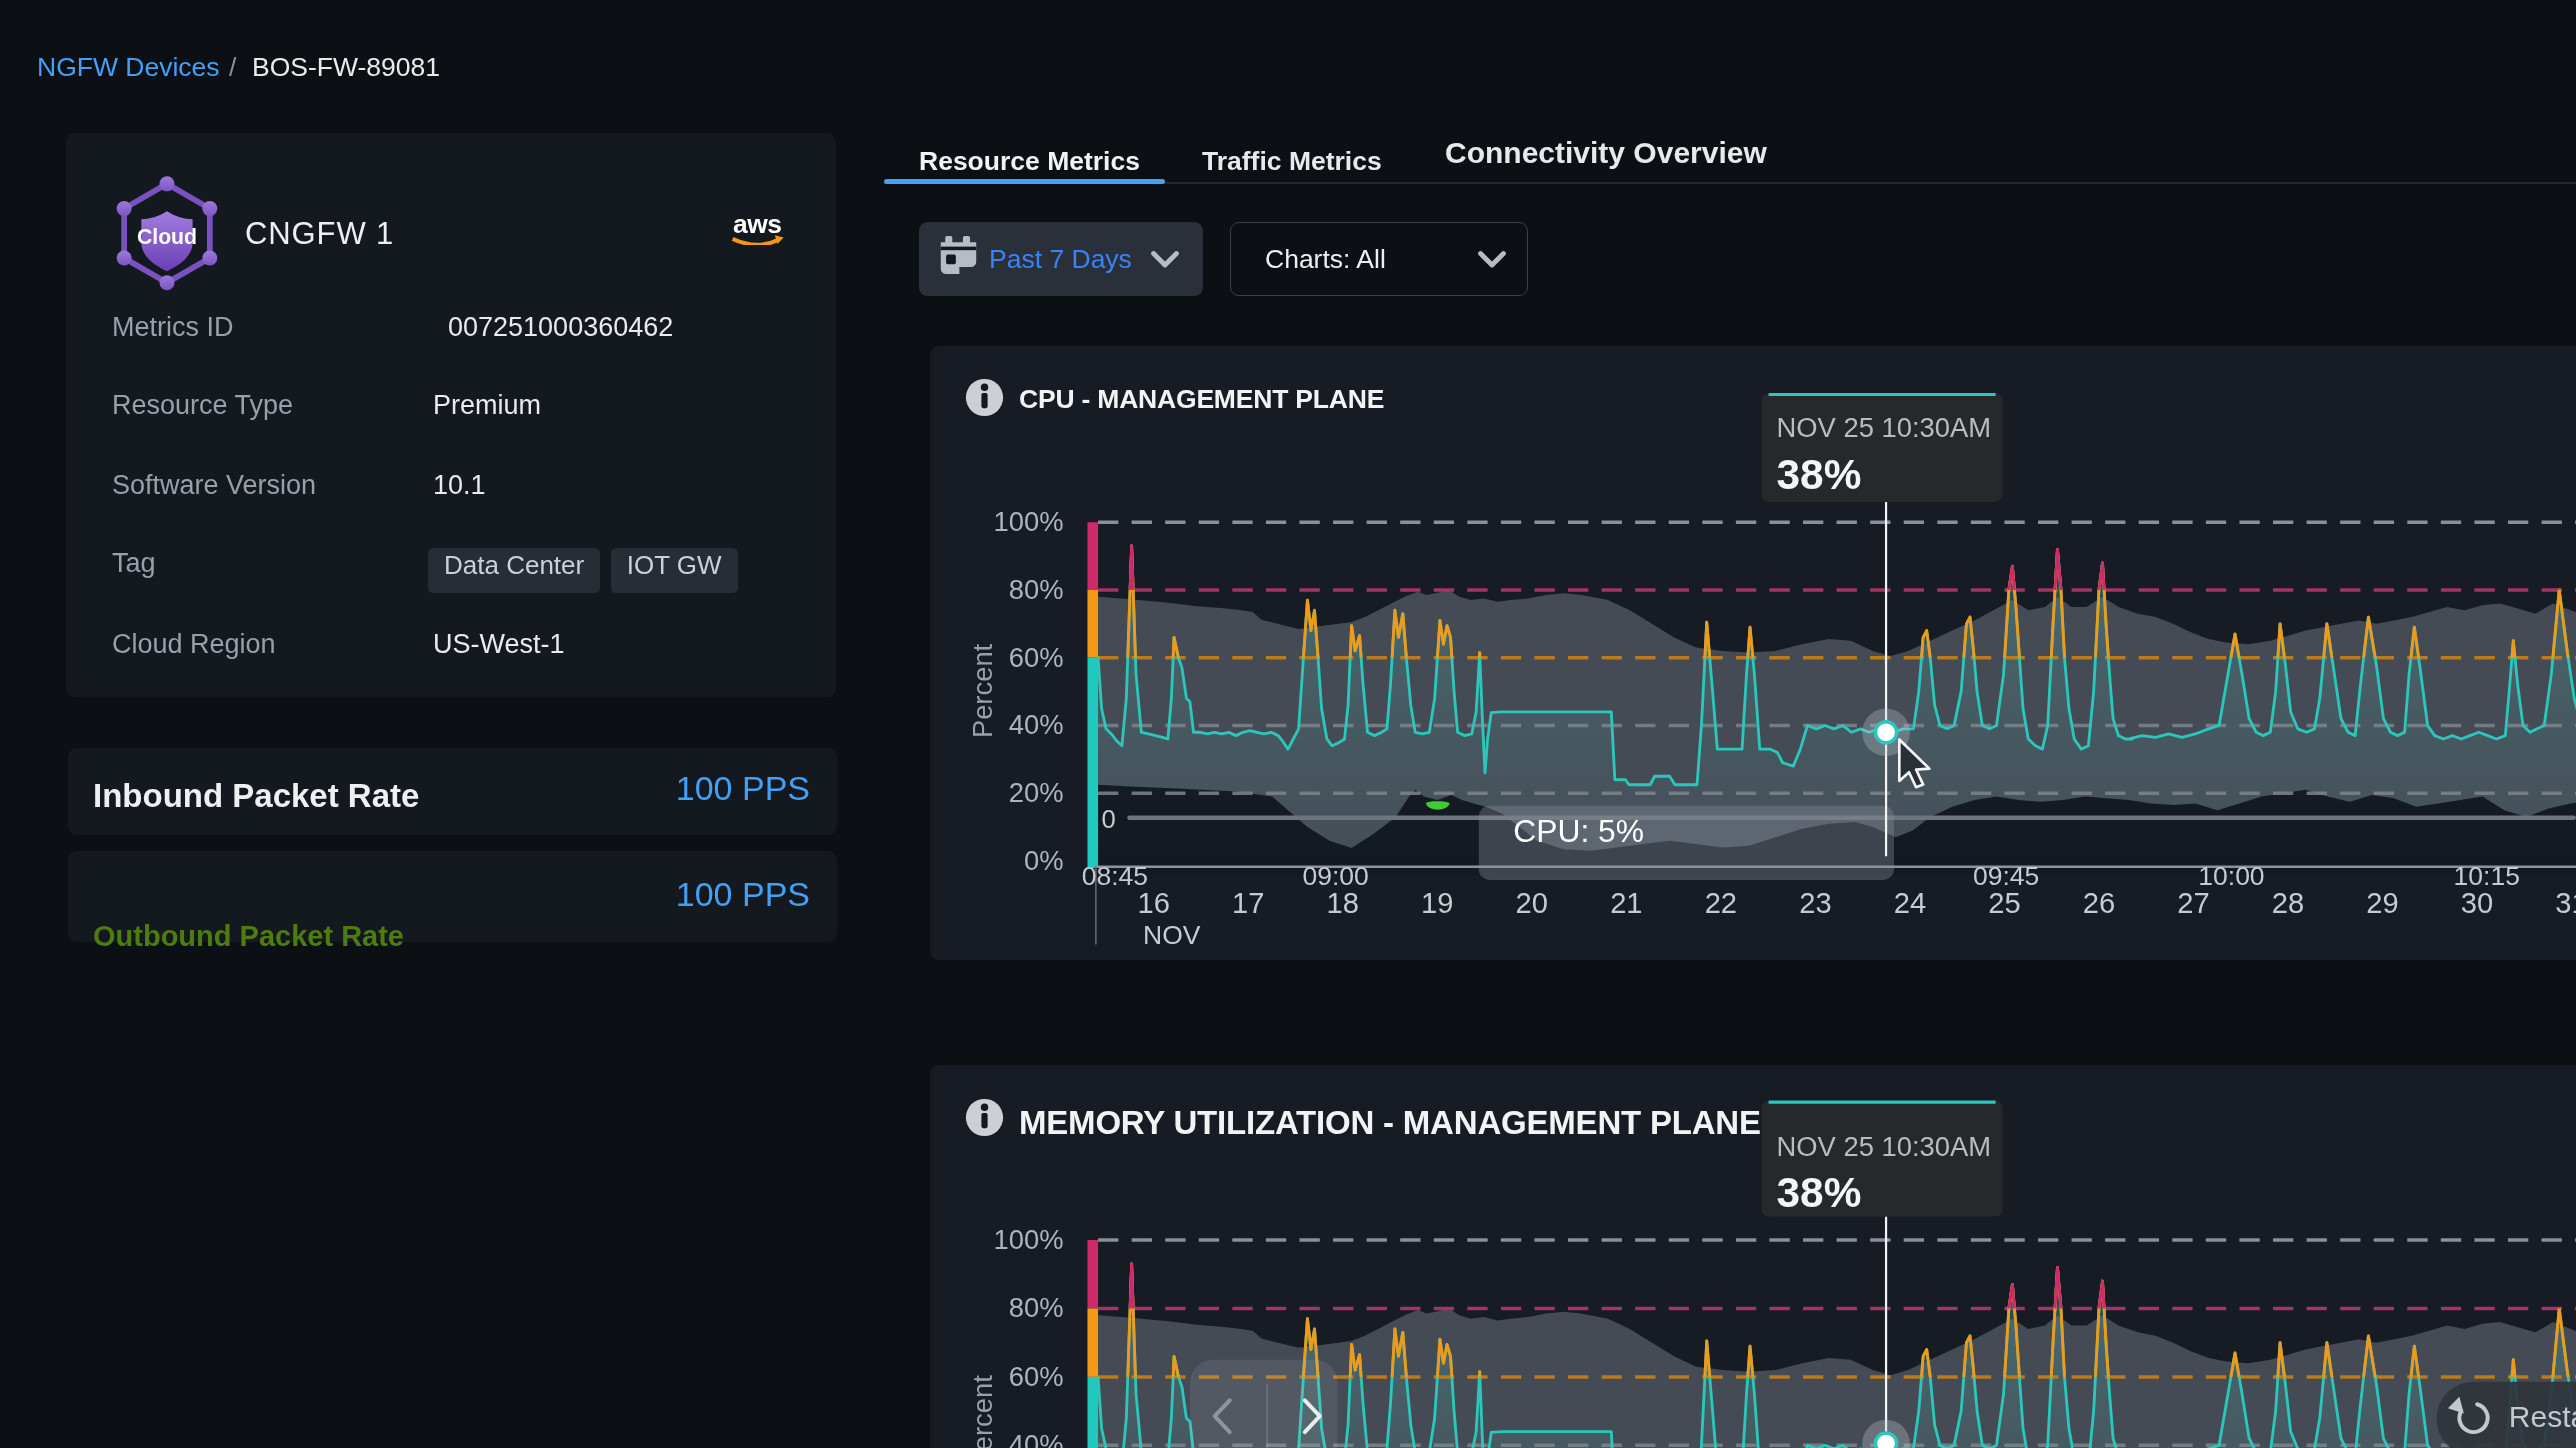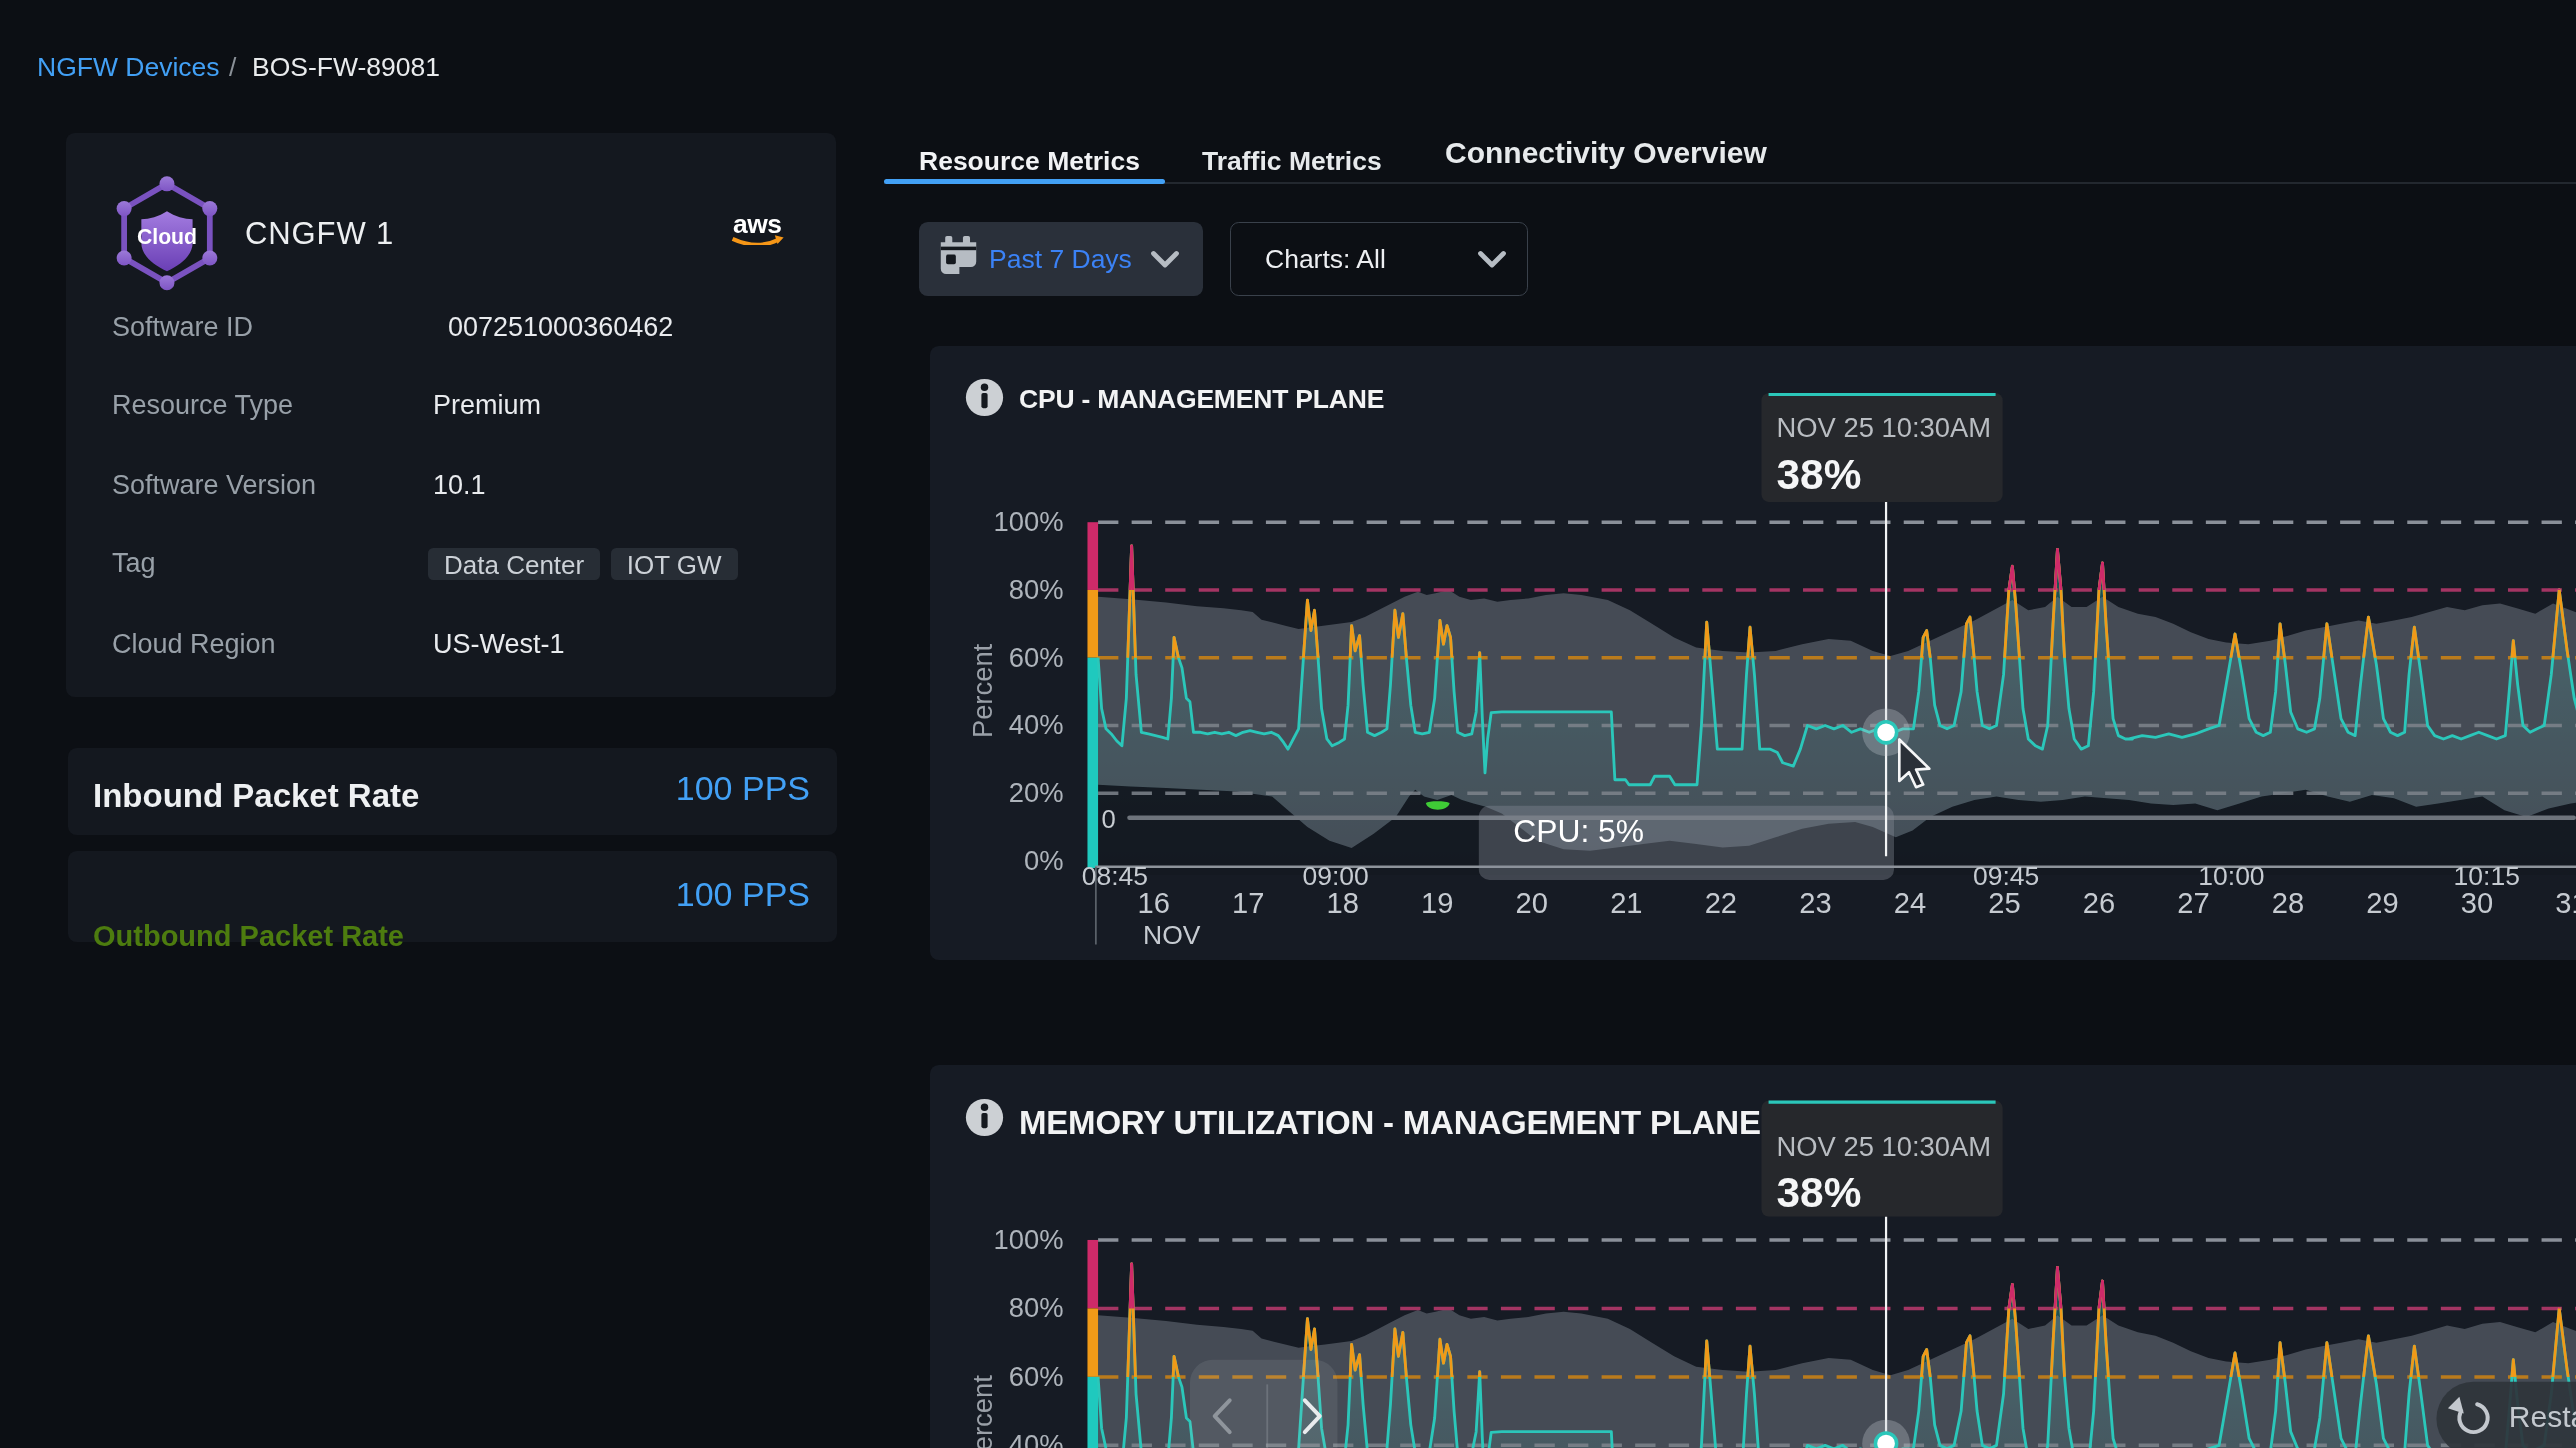--- a/index.html
+++ b/index.html
@@ -3,21 +3,21 @@
 <style>
 * { margin:0; padding:0; box-sizing:border-box; }
 html,body { width:2576px; height:1449px; background:#0C0F14; overflow:hidden;
   font-family:"Liberation Sans", sans-serif; color:#E9EBED; position:relative; }
 .abs { position:absolute; }
 .card { position:absolute; background:#14181F; border-radius:8.8px; }
 .chartcard { position:absolute; background:#161B24; border-radius:8.8px; }
 .lbl { color:#98A0A8; font-size:27px; }
 .val { color:#E9EBEE; font-size:27px; }
 .chip { display:inline-block; background:#272D35; color:#CCD1D7; font-size:26px;
-  border-radius:5.3px; padding:4.4px 16px; margin-right:10.6px; height:32px; line-height:27px; }
+  border-radius:5.3px; padding:4.4px 16px; margin-right:10.6px; height:45px; line-height:27px; }
 </style></head>
 <body>
 
 <div class="abs" style="left:37px;top:52px;font-size:26.5px;color:#42A0F5;">NGFW Devices</div>
 <div class="abs" style="left:229px;top:52px;font-size:26.5px;color:#8A9097;">/</div>
 <div class="abs" style="left:252px;top:52px;font-size:26.5px;color:#E9EBED;">BOS-FW-89081</div>
 
 <div class="card" style="left:66px;top:133px;width:770px;height:564px;"></div>
 
 <div class="card" style="left:68px;top:748px;width:769px;height:87px;"></div>
@@ -26,21 +26,21 @@
 <div class="abs" style="left:68px;top:769px;width:742px;text-align:right;font-size:34px;color:#42A0F5;">100 PPS</div>
 <div class="abs" style="left:93px;top:920px;font-size:29px;font-weight:bold;color:#4d7c0f;">Outbound Packet Rate</div>
 <div class="abs" style="left:68px;top:875px;width:742px;text-align:right;font-size:34px;color:#42A0F5;">100 PPS</div>
 
 <div class="abs" style="left:245px;top:216px;font-size:31px;color:#EDEFF1;letter-spacing:0.9px;">CNGFW 1</div>
 <svg width="62" height="44" viewBox="0 0 70 50" style="position:absolute;left:728px;top:201px">
 <text x="33" y="36" font-size="30" font-weight="bold" fill="#FFFFFF" text-anchor="middle" font-family="Liberation Sans, sans-serif" letter-spacing="-0.5">aws</text>
 <path d="M 5 43 Q 33 56 57 44" fill="none" stroke="#F59617" stroke-width="4.5"></path>
 <path d="M 53 39 L 63 41.5 L 56 49 Z" fill="#F59617"></path>
 </svg>
-<div class="abs lbl" style="left:112px;top:312px;">Software ID</div>
+<div class="abs lbl" style="left:112px;top:312px;">Metrics ID</div>
 <div class="abs val" style="left:448px;top:312px;">007251000360462</div>
 <div class="abs lbl" style="left:112px;top:390px;">Resource Type</div>
 <div class="abs val" style="left:433px;top:390px;">Premium</div>
 <div class="abs lbl" style="left:112px;top:470px;">Software Version</div>
 <div class="abs val" style="left:433px;top:470px;">10.1</div>
 <div class="abs lbl" style="left:112px;top:548px;">Tag</div>
 <div class="abs" style="left:428px;top:548px;"><span class="chip">Data Center</span><span class="chip">IOT GW</span></div>
 <div class="abs lbl" style="left:112px;top:629px;">Cloud Region</div>
 <div class="abs val" style="left:433px;top:629px;">US-West-1</div>
 

